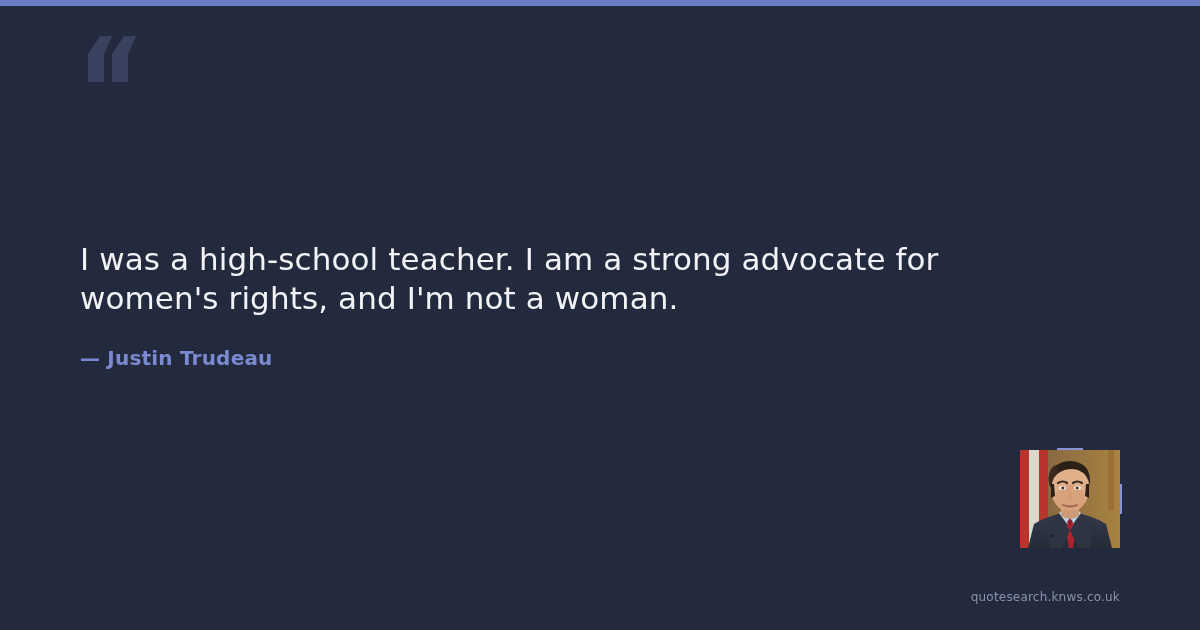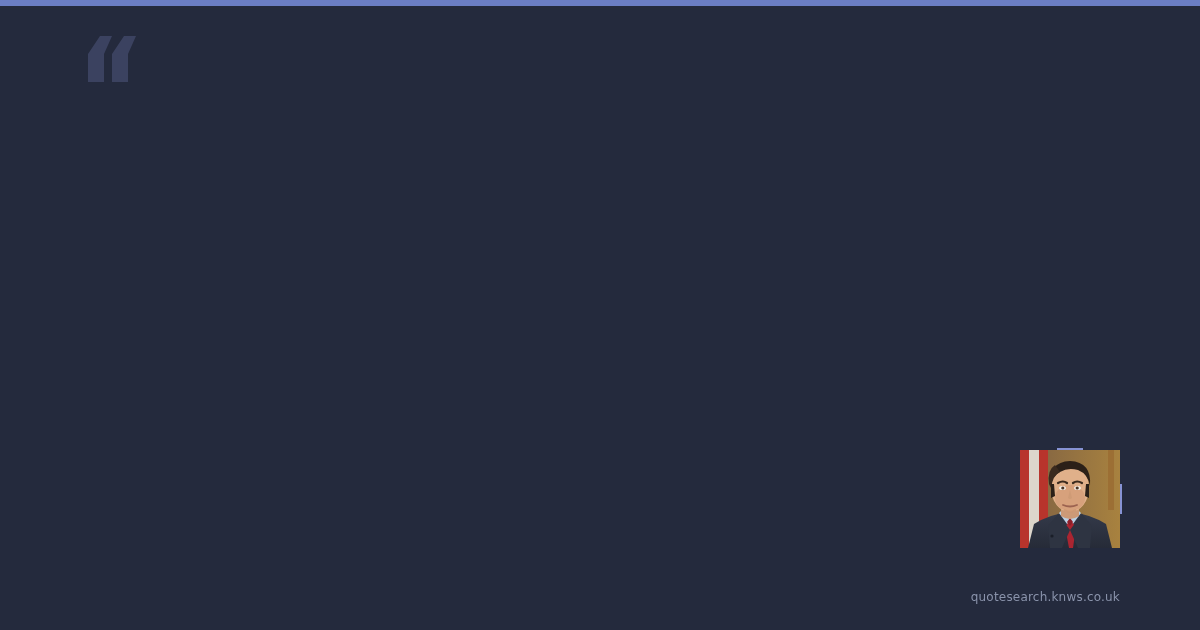--- a/index.html
+++ b/index.html
@@ -105,20 +105,22 @@
 <div class="accent-bar"></div>
 
 <div class="quote-mark">
   <svg width="56" height="46" viewBox="0 0 56 46" xmlns="http://www.w3.org/2000/svg">
     <path d="M8 46 L8 18 L20 0 L32 0 L24 18 L24 46 Z" fill="#3b4260"></path>
     <path d="M32 46 L32 18 L44 0 L56 0 L48 18 L48 46 Z" fill="#3b4260"></path>
   </svg>
 </div>
 
 <div class="quote-block">
+  <div class="quote-text">I was a high-school teacher. I am a strong advocate for women's rights, and I'm not a woman.</div>
+  <div class="attribution">— Justin Trudeau</div>
 </div>
 
 <div class="portrait">
   <svg width="100" height="98" viewBox="0 0 100 98" xmlns="http://www.w3.org/2000/svg">
     <defs>
       <linearGradient id="bgWall" x1="0" y1="0" x2="1" y2="0">
         <stop offset="0%" stop-color="#7a5a3a"></stop>
         <stop offset="30%" stop-color="#8a6a42"></stop>
         <stop offset="100%" stop-color="#a8823f"></stop>
       </linearGradient>

